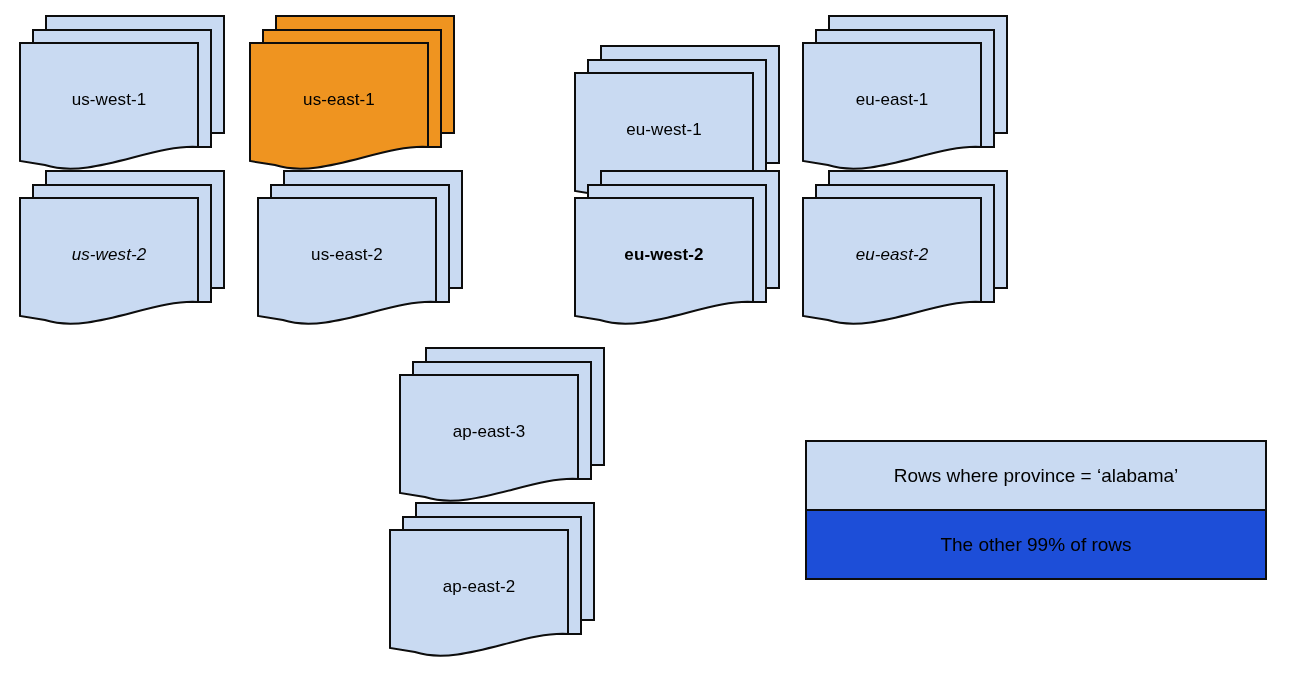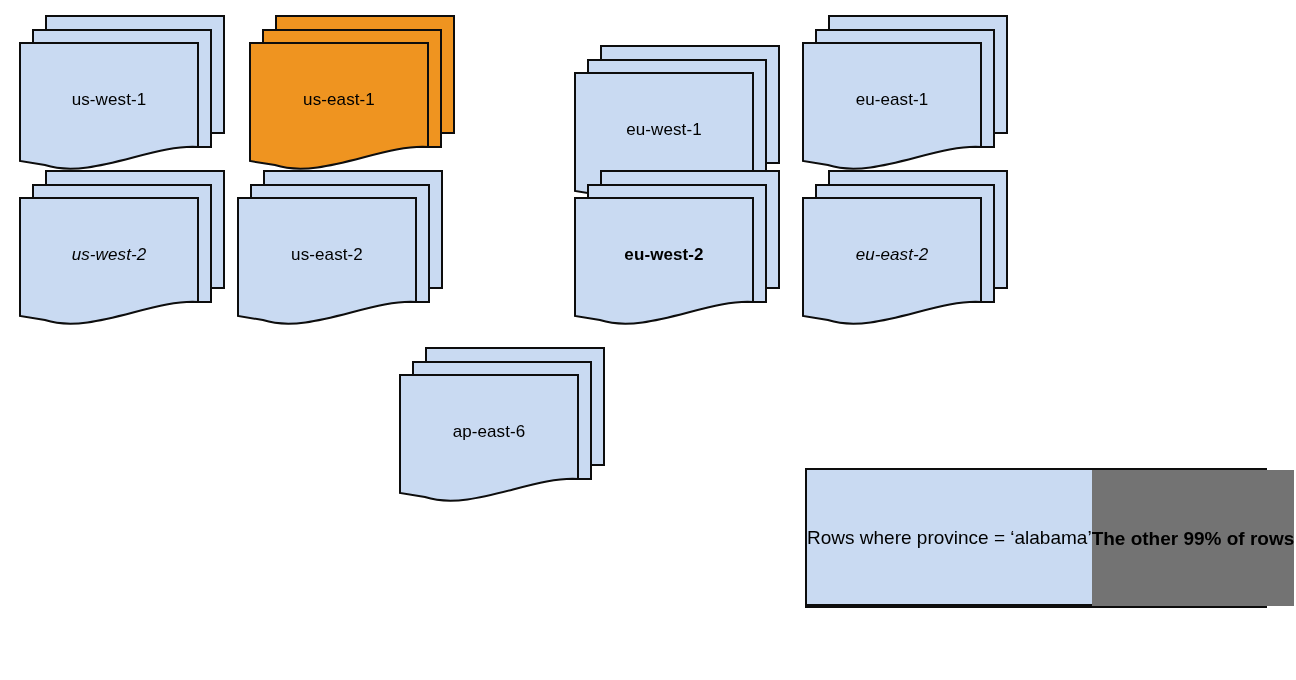--- a/index.html
+++ b/index.html
@@ -58,22 +58,21 @@
   
   .legend {
     position: absolute;
     left: 805px;
     top: 440px;
     width: 462px;
     height: 140px;
     border: 2px solid #0d0d0d;
     box-sizing: border-box;
     display: flex;
-    flex-direction: row;
-    margin-top: 28px;
+    flex-direction: column;
   }
   .legend-row {
     flex: 1 1 0;
     display: flex;
     align-items: center;
     justify-content: center;
     font-size: 19px;
     line-height: 1;
     white-space: nowrap;
   }
@@ -148,21 +147,21 @@
         </g>
         <g transform="translate(13,14)">
           <rect x="0" y="0" width="178" height="117" fill="#c9daf2" stroke="#0d0d0d" stroke-width="2" stroke-linejoin="miter"></rect>
         </g>
         <g transform="translate(0,27)">
           <path d="M0,0 L178,0 L178,104 C131.72,101 71.2,137 24.92,122 L0,118 Z" fill="#c9daf2" stroke="#0d0d0d" stroke-width="2" stroke-linejoin="miter"></path>
         </g>
       </svg>
       <div class="stack-label">us-west-2</div>
     </div>
-    <div class="stack" style="left: 238px; top: 171px;">
+    <div class="stack" style="left: 258px; top: 171px;">
       <svg viewBox="0 0 204 152">
         <g transform="translate(26,0)">
           <rect x="0" y="0" width="178" height="117" fill="#c9daf2" stroke="#0d0d0d" stroke-width="2" stroke-linejoin="miter"></rect>
         </g>
         <g transform="translate(13,14)">
           <rect x="0" y="0" width="178" height="117" fill="#c9daf2" stroke="#0d0d0d" stroke-width="2" stroke-linejoin="miter"></rect>
         </g>
         <g transform="translate(0,27)">
           <path d="M0,0 L178,0 L178,104 C131.72,101 71.2,137 24.92,122 L0,118 Z" fill="#c9daf2" stroke="#0d0d0d" stroke-width="2" stroke-linejoin="miter"></path>
         </g>
@@ -202,23 +201,37 @@
         <g transform="translate(26,0)">
           <rect x="0" y="0" width="178" height="117" fill="#c9daf2" stroke="#0d0d0d" stroke-width="2" stroke-linejoin="miter"></rect>
         </g>
         <g transform="translate(13,14)">
           <rect x="0" y="0" width="178" height="117" fill="#c9daf2" stroke="#0d0d0d" stroke-width="2" stroke-linejoin="miter"></rect>
         </g>
         <g transform="translate(0,27)">
           <path d="M0,0 L178,0 L178,104 C131.72,101 71.2,137 24.92,122 L0,118 Z" fill="#c9daf2" stroke="#0d0d0d" stroke-width="2" stroke-linejoin="miter"></path>
         </g>
       </svg>
-      <div class="stack-label">ap-east-6</div>
+      <div class="stack-label">ap-east-3</div>
+    </div>
+    <div class="stack" style="left: 390px; top: 503px;">
+      <svg viewBox="0 0 204 152">
+        <g transform="translate(26,0)">
+          <rect x="0" y="0" width="178" height="117" fill="#c9daf2" stroke="#0d0d0d" stroke-width="2" stroke-linejoin="miter"></rect>
+        </g>
+        <g transform="translate(13,14)">
+          <rect x="0" y="0" width="178" height="117" fill="#c9daf2" stroke="#0d0d0d" stroke-width="2" stroke-linejoin="miter"></rect>
+        </g>
+        <g transform="translate(0,27)">
+          <path d="M0,0 L178,0 L178,104 C131.72,101 71.2,137 24.92,122 L0,118 Z" fill="#c9daf2" stroke="#0d0d0d" stroke-width="2" stroke-linejoin="miter"></path>
+        </g>
+      </svg>
+      <div class="stack-label">ap-east-2</div>
     </div>
     <div class="legend">
       <div class="legend-row top" style="background: rgb(201, 218, 242);">
         <span>Rows where province = ‘alabama’</span>
       </div>
-      <div class="legend-row" style="background: #737373; font-weight: bold;">
+      <div class="legend-row" style="background: #1d4ed8;">
         <span>The other 99% of rows</span>
       </div>
     </div>
   </div>
 
 </body></html>

